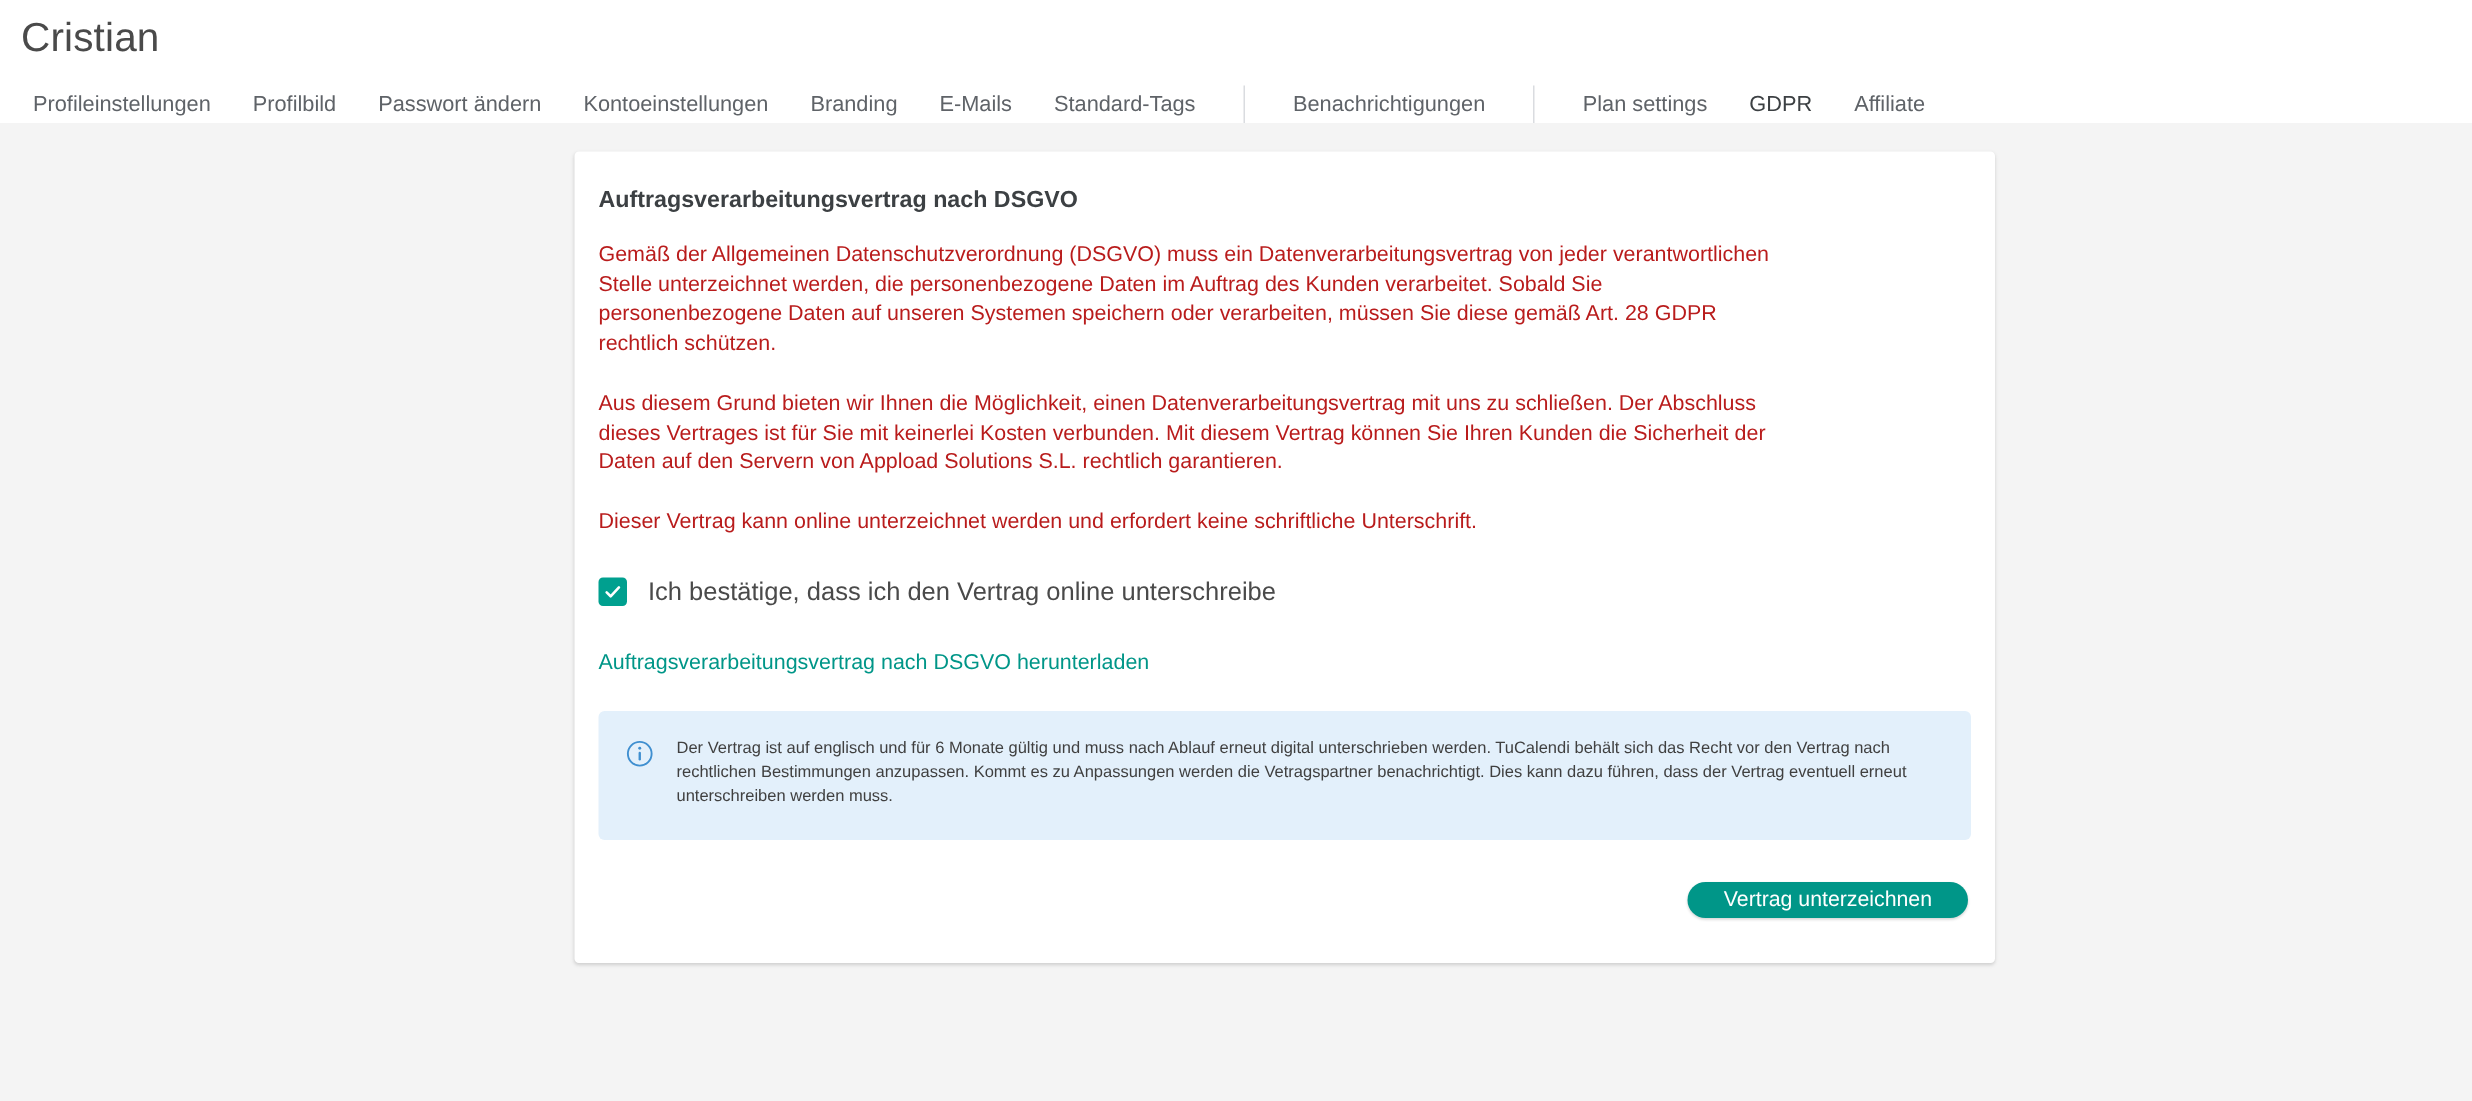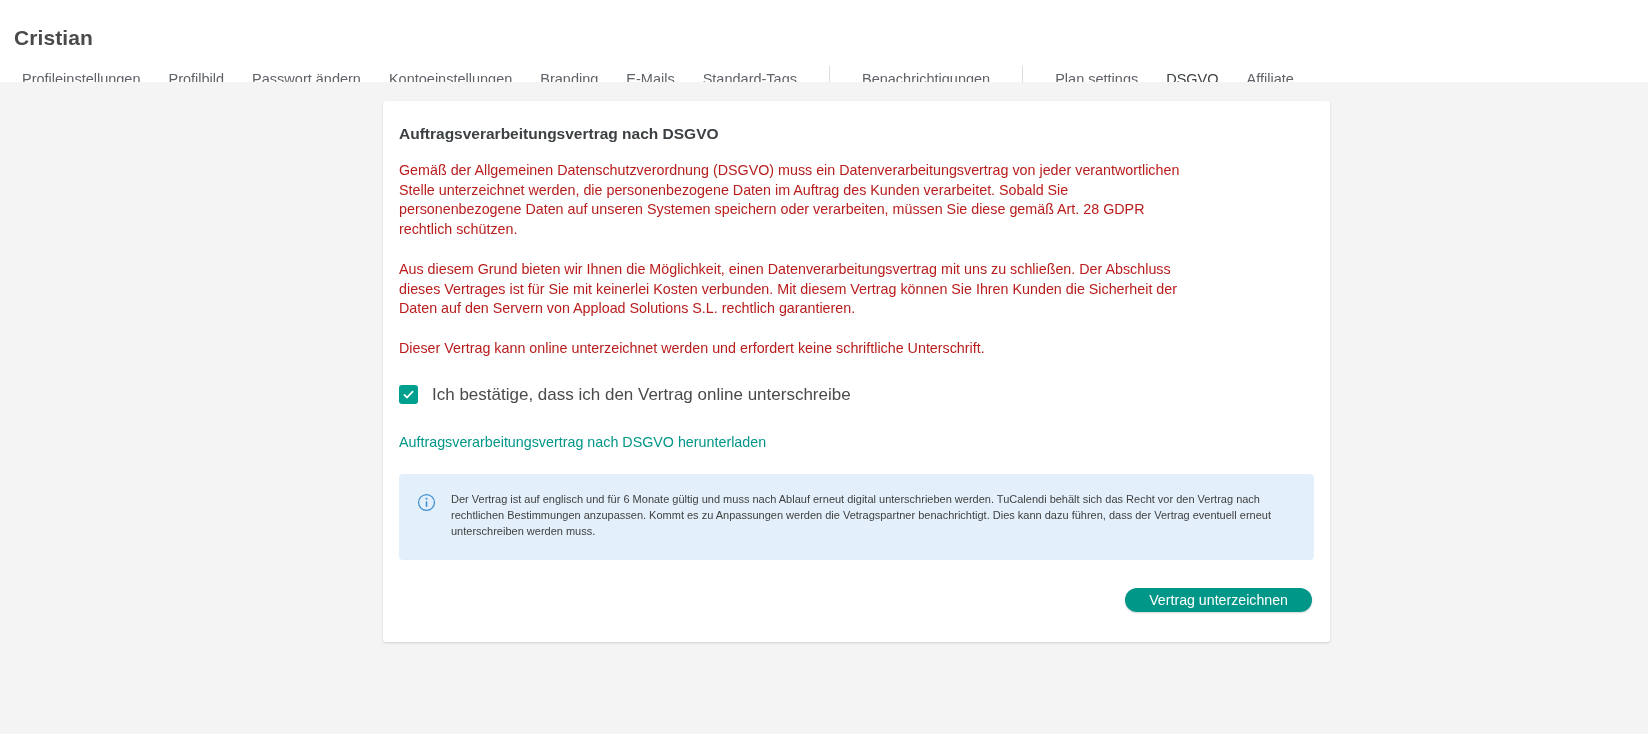--- a/index.html
+++ b/index.html
@@ -11,24 +11,24 @@
     height: 734px;
     background: #ffffff;
     font-family: "Liberation Sans", sans-serif;
     overflow: hidden;
     position: relative;
     -webkit-font-smoothing: antialiased;
   }
 
   
   .page-title {
-    font-size: 21px;
+    font-size: 27px;
     color: #4a4a4a;
-    font-weight: 700;
-    padding: 26px 0 0 14px;
+    font-weight: 400;
+    padding: 10px 0 0 14px;
     letter-spacing: 0.1px;
   }
 
   
   .nav-wrap {
     position: relative;
     height: 41px;
     border-bottom: 3px solid #ec4899;
     display: flex;
     align-items: stretch;
@@ -217,21 +217,21 @@
     </div>
   </div>
 
   <div class="nav-divider"></div>
 
   <div class="nav-group">
     <div class="nav-item">
       <span>Plan settings</span>
     </div>
     <div class="nav-item active">
-      <span>DSGVO</span>
+      <span>GDPR</span>
     </div>
     <div class="nav-item">
       <span>Affiliate</span>
     </div>
   </div>
 
 </div>
 
 <div class="content-area">
 

